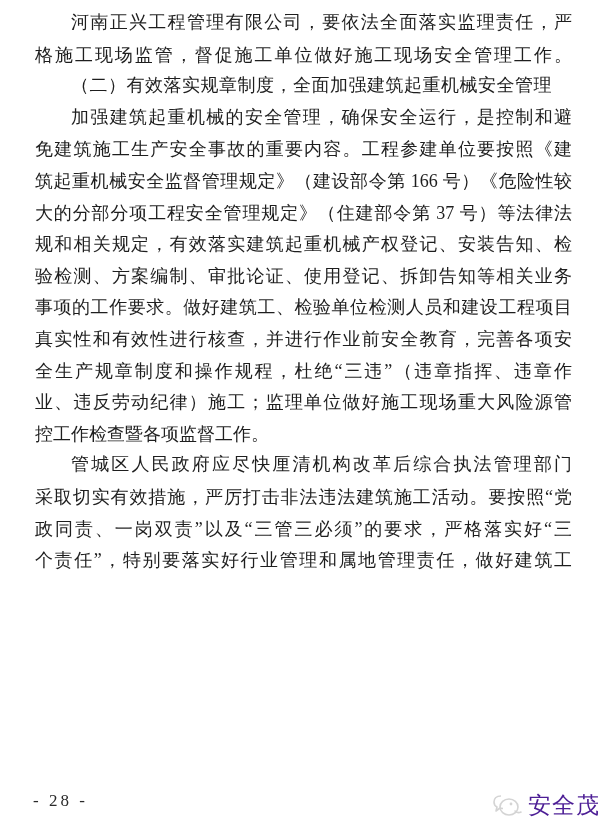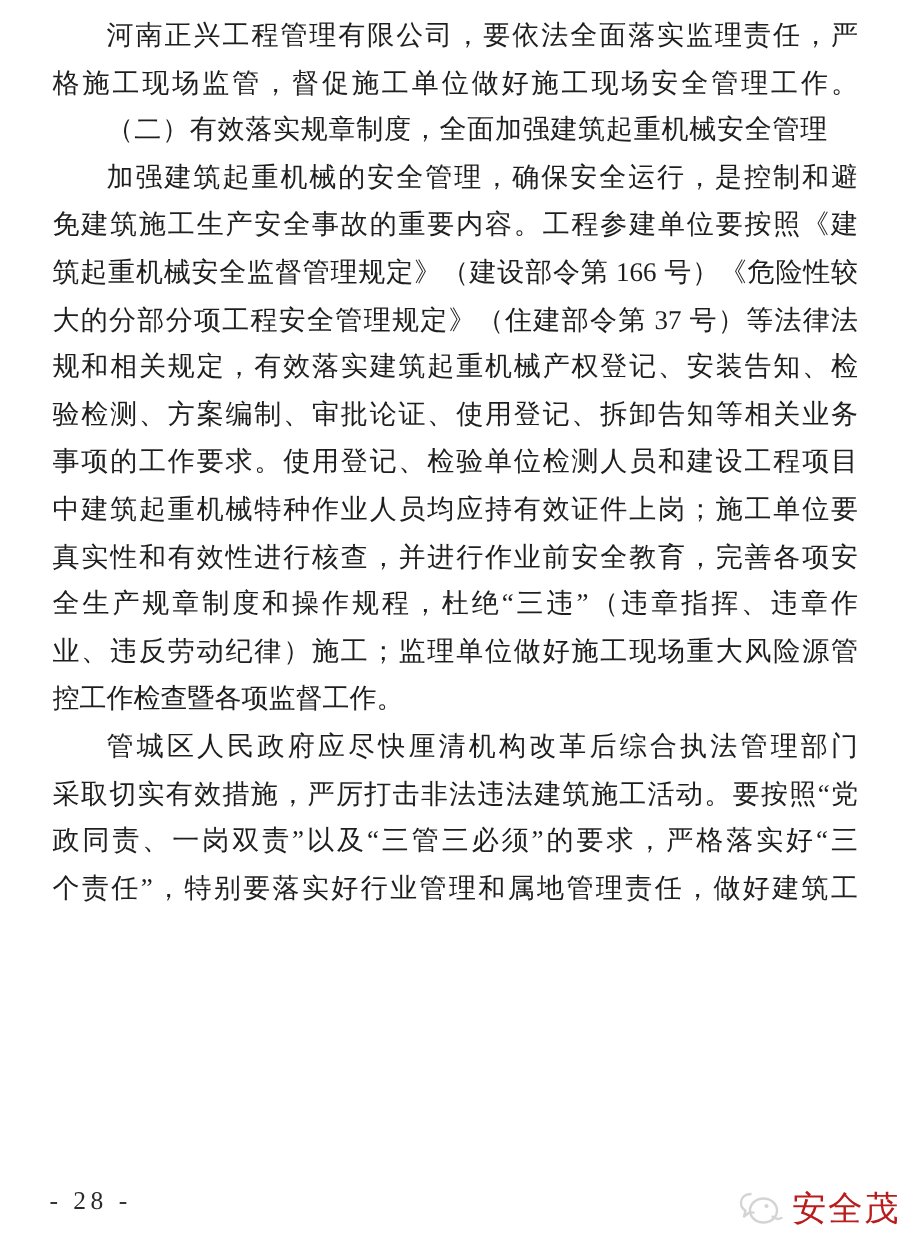--- a/index.html
+++ b/index.html
@@ -26,20 +26,21 @@
     line-height: 31.6px;
     height: 31.6px;
     overflow: hidden;
     text-align: justify;
     text-align-last: justify;
     text-justify: inter-character;
     white-space: normal;
   }
   .line.ind {
     text-indent: 2em;
+    font-family: Liberation Mono, monospace;
   }
   .line.noj {
     text-align: center;
     text-align-last: left;
   }
   .line.heading {
     letter-spacing: 0.5px;
   }
   .footer {
     position: absolute;
@@ -50,21 +51,21 @@
     color: #2a2a2a;
     margin-top: 29px;
   }
   .watermark {
     position: absolute;
     right: 6px;
     top: 790px;
     display: flex;
     align-items: center;
     gap: 4px;
-    color: #b91c1c;
+    color: #4c1d95;
     text-align: center;
   }
   .watermark .wm-text {
     font-size: 23px;
     letter-spacing: 1px;
     font-family: "Liberation Sans", "DejaVu Sans", sans-serif;
   }
   .wm-icon {
     width: 32px;
     height: 30px;
@@ -77,22 +78,21 @@
 <div class="doc">
   <div class="line ind">河南正兴工程管理有限公司，要依法全面落实监理责任，严</div>
   <div class="line">格施工现场监管，督促施工单位做好施工现场安全管理工作。</div>
   <div class="line ind noj heading">（二）有效落实规章制度，全面加强建筑起重机械安全管理</div>
   <div class="line ind">加强建筑起重机械的安全管理，确保安全运行，是控制和避</div>
   <div class="line">免建筑施工生产安全事故的重要内容。工程参建单位要按照《建</div>
   <div class="line">筑起重机械安全监督管理规定》（建设部令第 166 号）《危险性较</div>
   <div class="line">大的分部分项工程安全管理规定》（住建部令第 37 号）等法律法</div>
   <div class="line">规和相关规定，有效落实建筑起重机械产权登记、安装告知、检</div>
   <div class="line">验检测、方案编制、审批论证、使用登记、拆卸告知等相关业务</div>
-  <div class="line">事项的工作要求。使用登记、检验单位检测人员和建设工程项目</div>
-  <div class="line">中建筑起重机械特种作业人员均应持有效证件上岗；施工单位要</div>
+  <div class="line">事项的工作要求。做好建筑工、检验单位检测人员和建设工程项目</div>
   <div class="line">真实性和有效性进行核查，并进行作业前安全教育，完善各项安</div>
   <div class="line">全生产规章制度和操作规程，杜绝“三违”（违章指挥、违章作</div>
   <div class="line">业、违反劳动纪律）施工；监理单位做好施工现场重大风险源管</div>
   <div class="line noj">控工作检查暨各项监督工作。</div>
   <div class="line ind">管城区人民政府应尽快厘清机构改革后综合执法管理部门</div>
   <div class="line">采取切实有效措施，严厉打击非法违法建筑施工活动。要按照“党</div>
   <div class="line">政同责、一岗双责”以及“三管三必须”的要求，严格落实好“三</div>
   <div class="line">个责任”，特别要落实好行业管理和属地管理责任，做好建筑工</div>
 </div>
 

